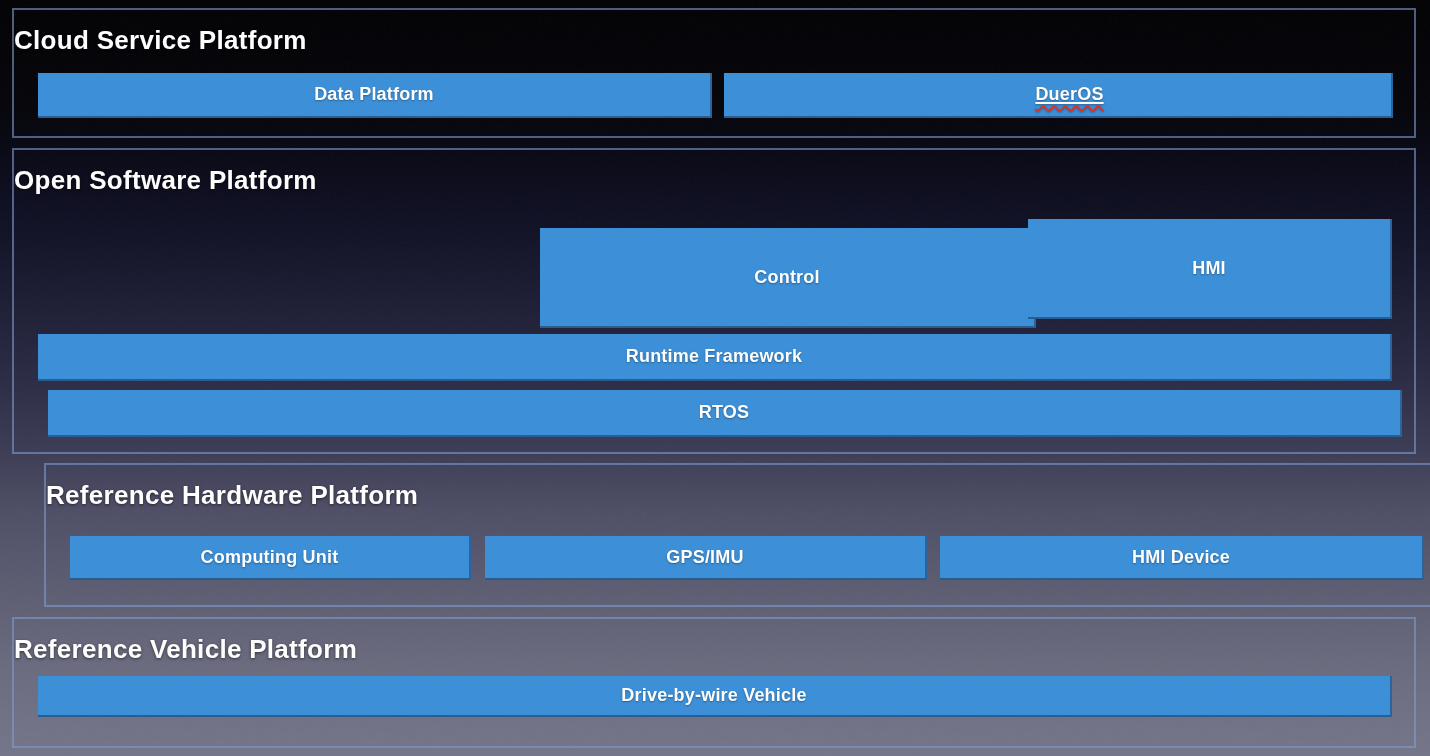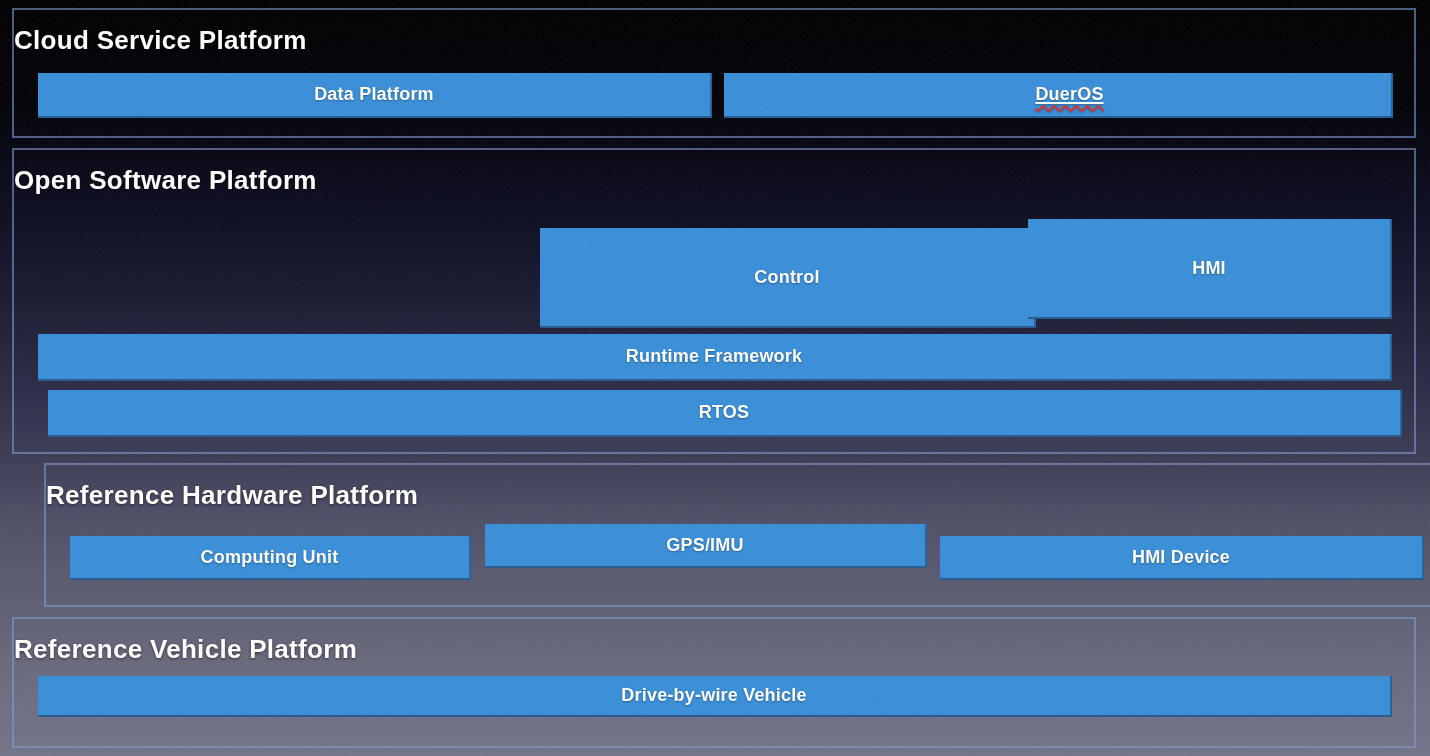--- a/index.html
+++ b/index.html
@@ -88,21 +88,21 @@
   .box-data-platform { left: 24px;  top: 63px;  width: 674px;  height: 45px; }
   .box-dueros        { left: 710px; top: 63px;  width: 669px;  height: 45px; }
 
   .box-localization  { left: 24px;   top: 69px;  width: 494px;  height: 100px; }
   .box-control       { left: 526px;  top: 78px;  width: 496px;  height: 100px; }
   .box-hmi           { left: 1014px; top: 69px;  width: 364px;  height: 100px; }
   .box-runtime       { left: 24px;   top: 184px; width: 1354px; height: 47px; }
   .box-rtos          { left: 24px;   top: 240px; width: 1354px; height: 47px; margin-left: 10px; }
 
   .box-computing     { left: 24px;  top: 71px; width: 401px; height: 44px; }
-  .box-gps-imu       { left: 439px; top: 59px; width: 442px; height: 44px; }
+  .box-gps-imu       { left: 439px; top: 71px; width: 442px; height: 44px; }
   .box-hmi-device    { left: 894px; top: 71px; width: 484px; height: 44px; }
 
   .box-drive-by-wire { left: 24px; top: 57px; width: 1354px; height: 41px; }
 </style>
 </head>
 <body>
 
 <div class="stage">
 
   <div class="section sec-cloud">

